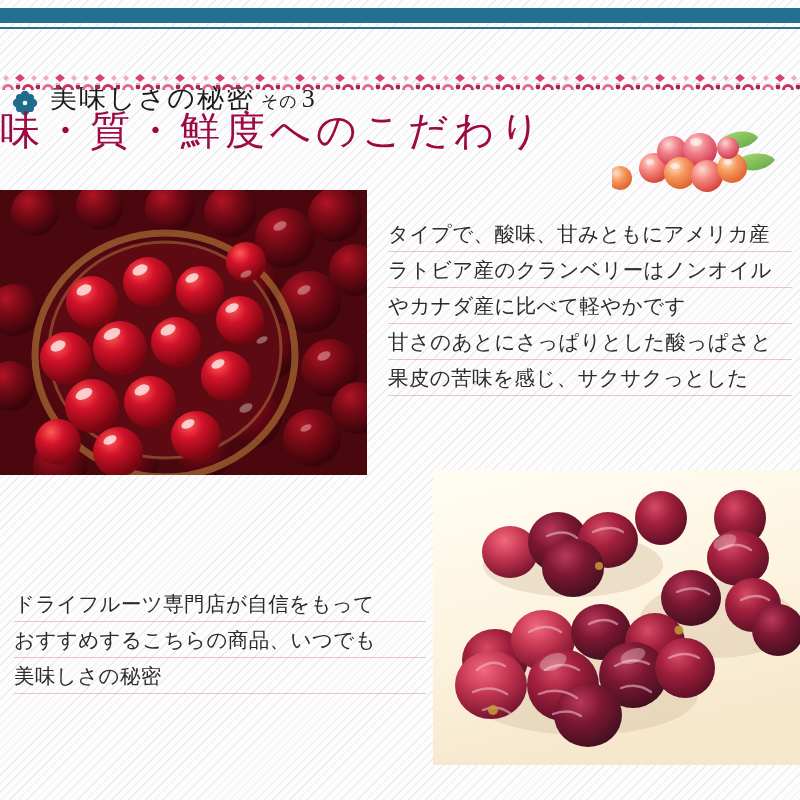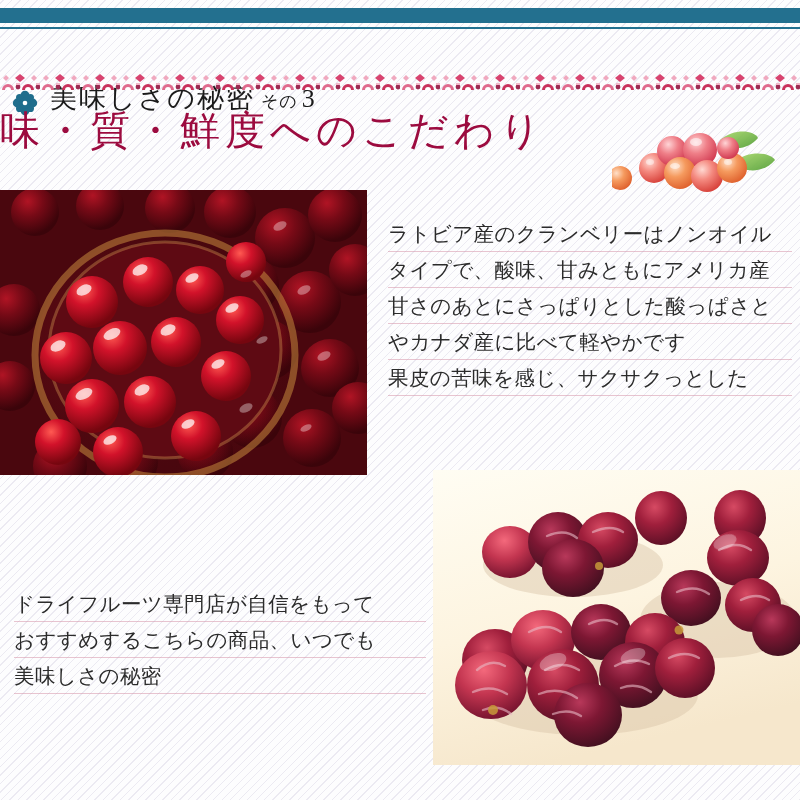--- a/index.html
+++ b/index.html
@@ -259,24 +259,24 @@
         <ellipse cx="304" cy="100" rx="7" ry="4" transform="rotate(-25 304 100)"></ellipse>
         <ellipse cx="262" cy="150" rx="6" ry="3" transform="rotate(-25 262 150)"></ellipse>
         <ellipse cx="324" cy="166" rx="7" ry="4" transform="rotate(-25 324 166)"></ellipse>
         <ellipse cx="246" cy="218" rx="7" ry="4" transform="rotate(-25 246 218)"></ellipse>
         <ellipse cx="306" cy="238" rx="6" ry="3" transform="rotate(-25 306 238)"></ellipse>
       </g>
     </svg>
   </div>
 
   <div class="ruled block-right">
+    <div class="line">タイプで、酸味、甘みともにアメリカ産</div>
     <div class="line">ラトビア産のクランベリーはノンオイル</div>
-    <div class="line">タイプで、酸味、甘みともにアメリカ産</div>
+    <div class="line">やカナダ産に比べて軽やかです</div>
     <div class="line">甘さのあとにさっぱりとした酸っぱさと</div>
-    <div class="line">やカナダ産に比べて軽やかです</div>
     <div class="line">果皮の苦味を感じ、サクサクっとした</div>
   </div>
 
   <div class="photo photo-dried">
     <svg viewBox="0 0 367 295" preserveAspectRatio="none">
       <defs>
         <radialGradient id="dry1" cx="38%" cy="30%" r="72%">
           <stop offset="0%" stop-color="#d64a63"></stop>
           <stop offset="45%" stop-color="#a01f3c"></stop>
           <stop offset="100%" stop-color="#5d1026"></stop>

